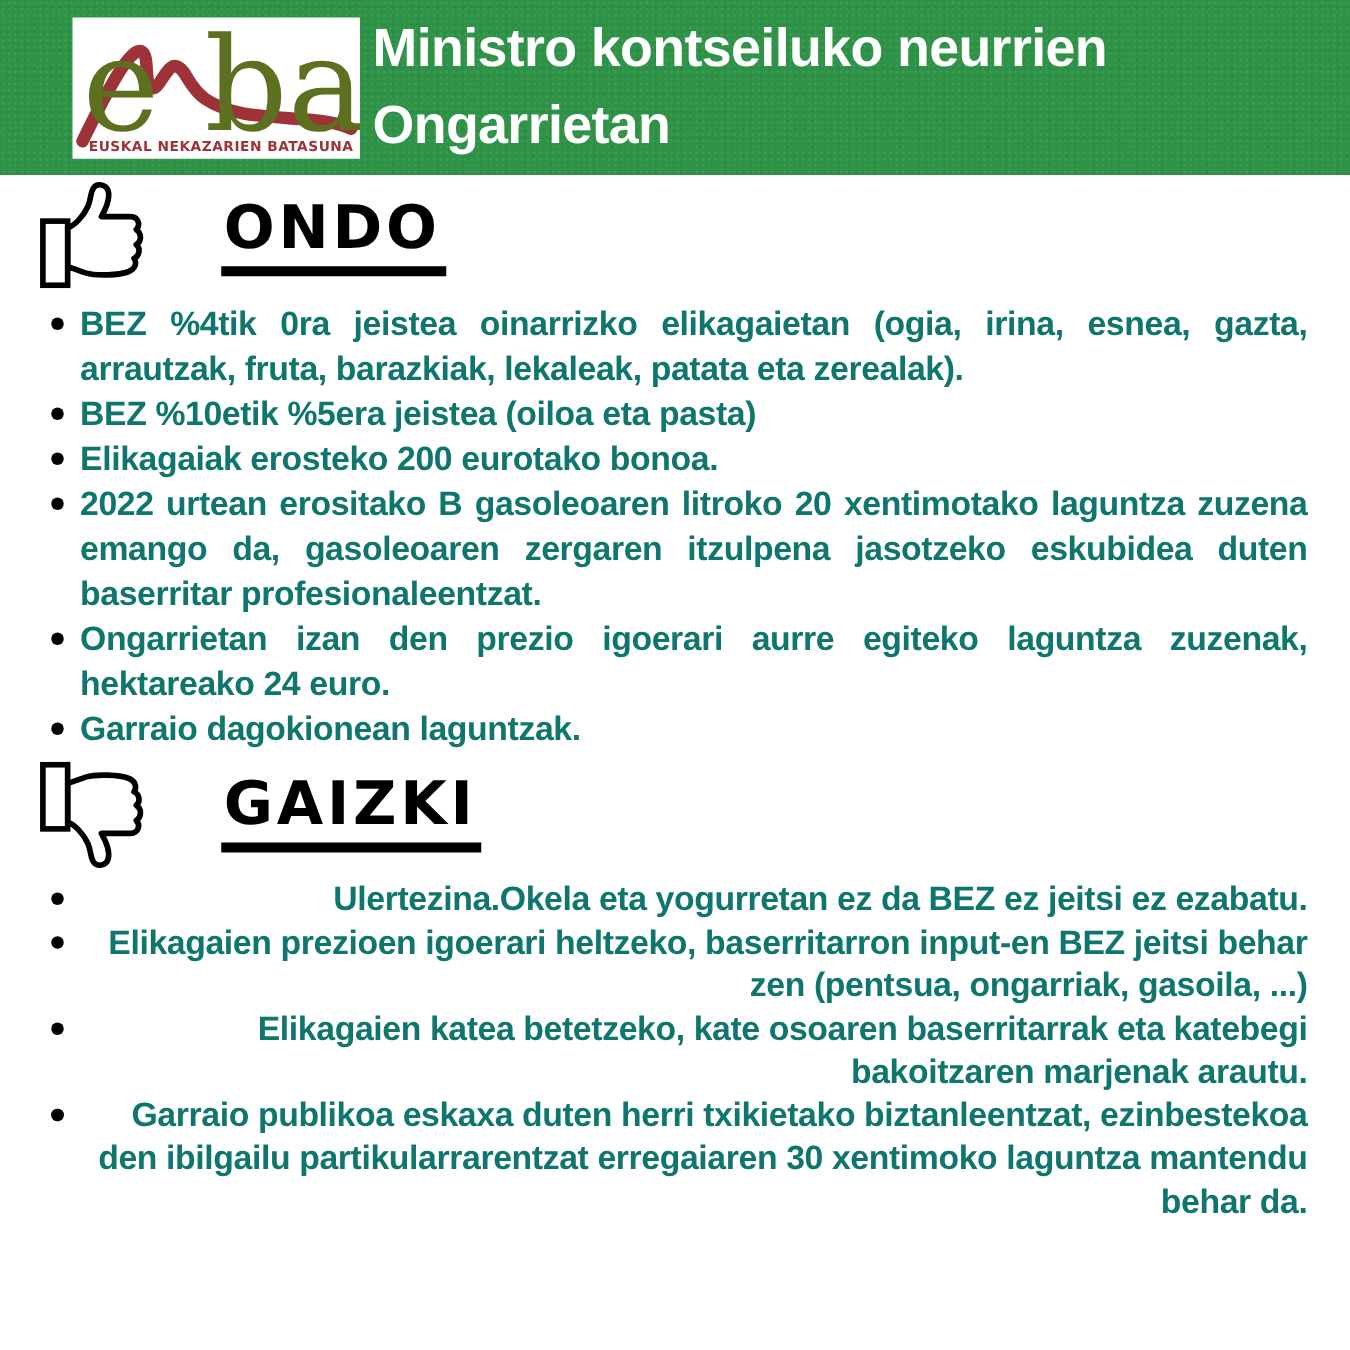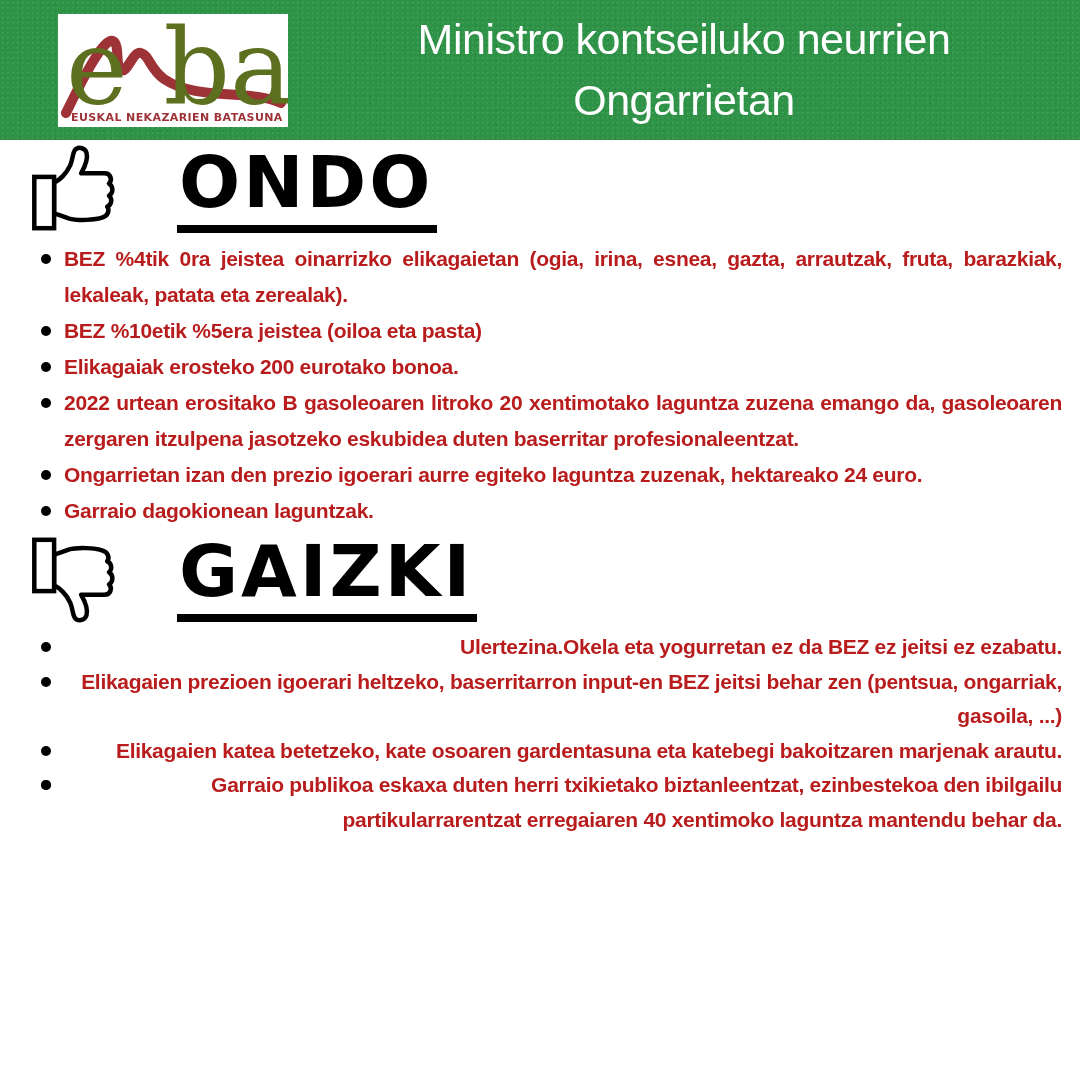--- a/index.html
+++ b/index.html
@@ -43,57 +43,56 @@
   .logo-sub {
     position: absolute; left: 13px; right: 4px; bottom: 3px;
     font-family: "DejaVu Sans", sans-serif;
     font-size: 11px; font-weight: bold;
     letter-spacing: 0.4px;
     color: #9e3337;
     white-space: nowrap;
   }
   .header-title {
     flex: 1;
-    text-align: center;
     color: #ffffff;
-    font-weight: normal;
+    font-weight: bold;
     font-size: 43px;
     line-height: 1.42;
     letter-spacing: -0.5px;
     padding: 0 10px;
   }
 
   
   .sec-head {
     display: flex;
     align-items: center;
     height: 99px;
     padding-left: 28px;
   }
   .sec-head .thumb-icon { flex: 0 0 auto; }
   .sec-title {
     font-family: "DejaVu Sans", sans-serif;
     font-weight: bold;
-    font-size: 72px;
+    font-size: 48px;
     line-height: 1;
     letter-spacing: 3px;
     color: #000000;
     margin-left: 50px;
     display: inline-block;
     border-bottom: 8px solid #000000;
     padding: 0 4px 7px 2px;
   }
 
   .bullet-list {
     list-style: none;
-    margin: 2px 18px 0 30px;
-    font-size: 21px;
+    margin: 2px 34px 0 30px;
+    font-size: 27px;
     font-weight: bold;
     letter-spacing: -0.3px;
-    color: #b91c1c;
+    color: #0f766e;
   }
   .bullet-list li {
     position: relative;
     padding-left: 34px;
   }
   .bullet-list .dot {
     position: absolute;
     left: 11px; top: 13px;
     width: 10px; height: 10px;
     border-radius: 50%;
@@ -187,27 +186,27 @@
           <span class="txt">Ulertezina.Okela eta yogurretan ez da BEZ ez jeitsi ez ezabatu.</span>
         </li>
 
         <li>
           <span class="dot"></span>
           <span class="txt">Elikagaien prezioen igoerari heltzeko, baserritarron input-en BEZ jeitsi behar zen (pentsua, ongarriak, gasoila, ...)</span>
         </li>
 
         <li>
           <span class="dot"></span>
-          <span class="txt">Elikagaien katea betetzeko, kate osoaren gardentasuna eta katebegi bakoitzaren marjenak arautu.</span>
-        </li>
-
-        <li>
-          <span class="dot"></span>
-        </li>
-
-        <li>
-          <span class="dot"></span>
-          <span class="txt">Garraio publikoa eskaxa duten herri txikietako biztanleentzat, ezinbestekoa den ibilgailu partikularrarentzat erregaiaren 40 xentimoko laguntza mantendu behar da.</span>
+          <span class="txt">Elikagaien katea betetzeko, kate osoaren baserritarrak eta katebegi bakoitzaren marjenak arautu.</span>
+        </li>
+
+        <li>
+          <span class="dot"></span>
+        </li>
+
+        <li>
+          <span class="dot"></span>
+          <span class="txt">Garraio publikoa eskaxa duten herri txikietako biztanleentzat, ezinbestekoa den ibilgailu partikularrarentzat erregaiaren 30 xentimoko laguntza mantendu behar da.</span>
         </li>
       </ul>
   </div>
 
 </div>
 
 </body></html>

